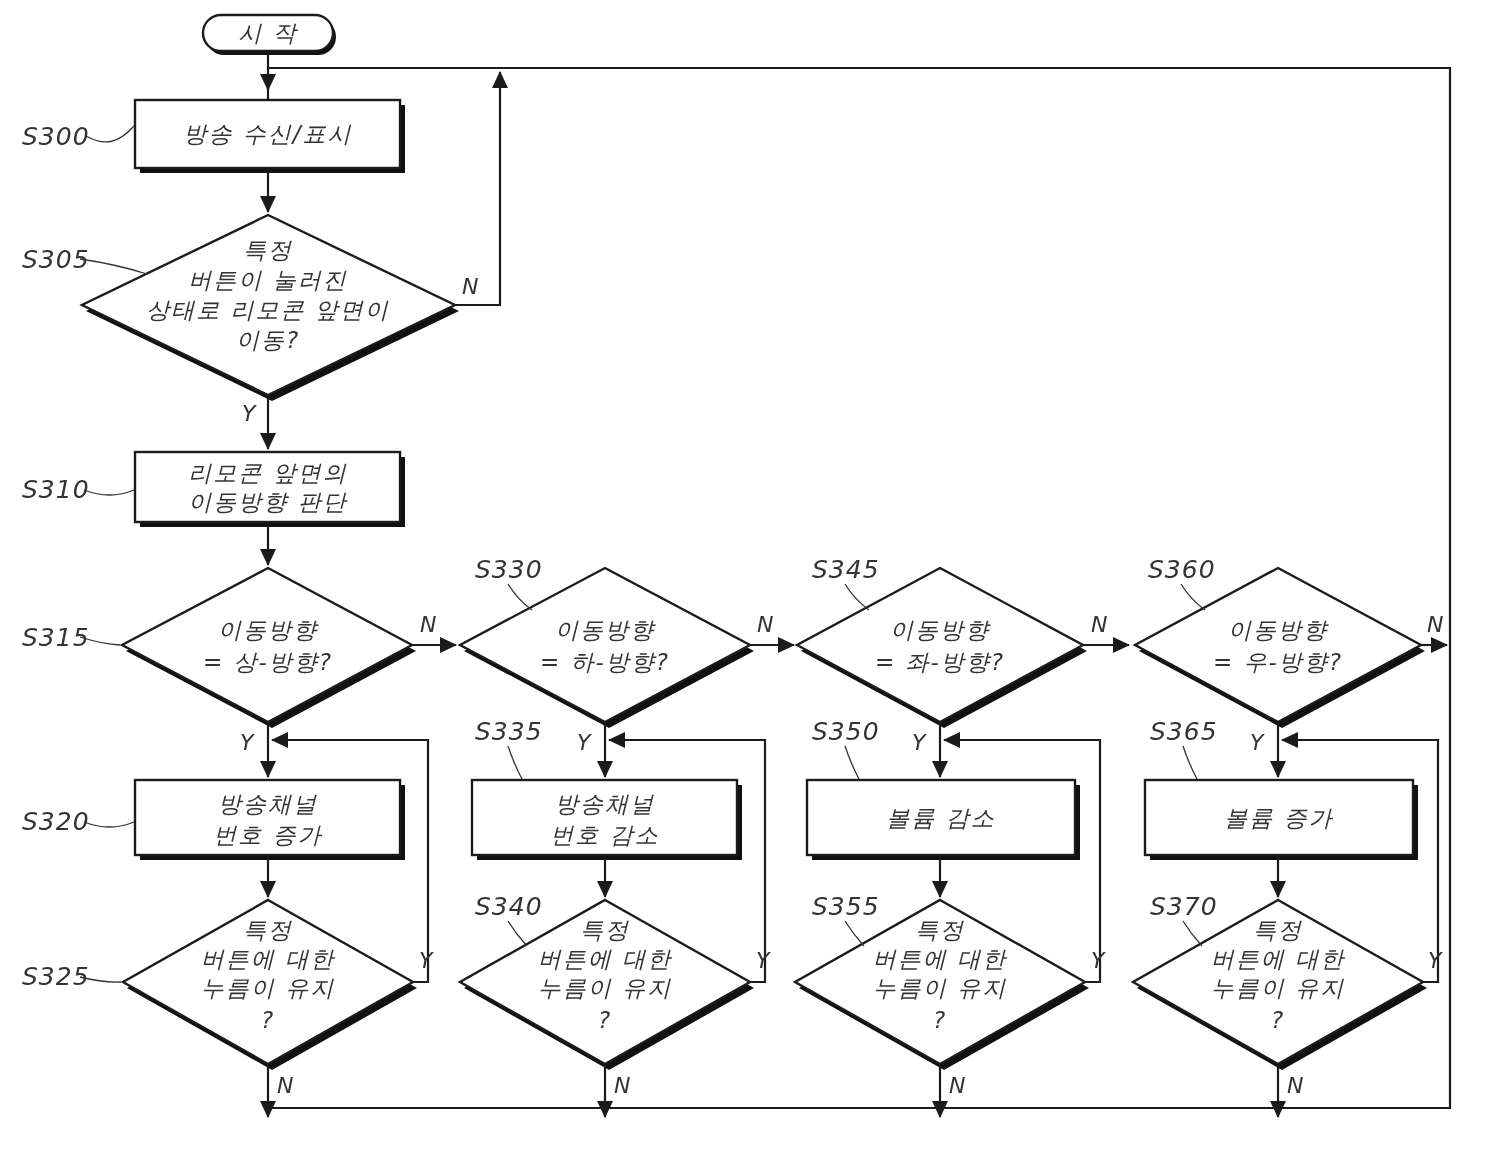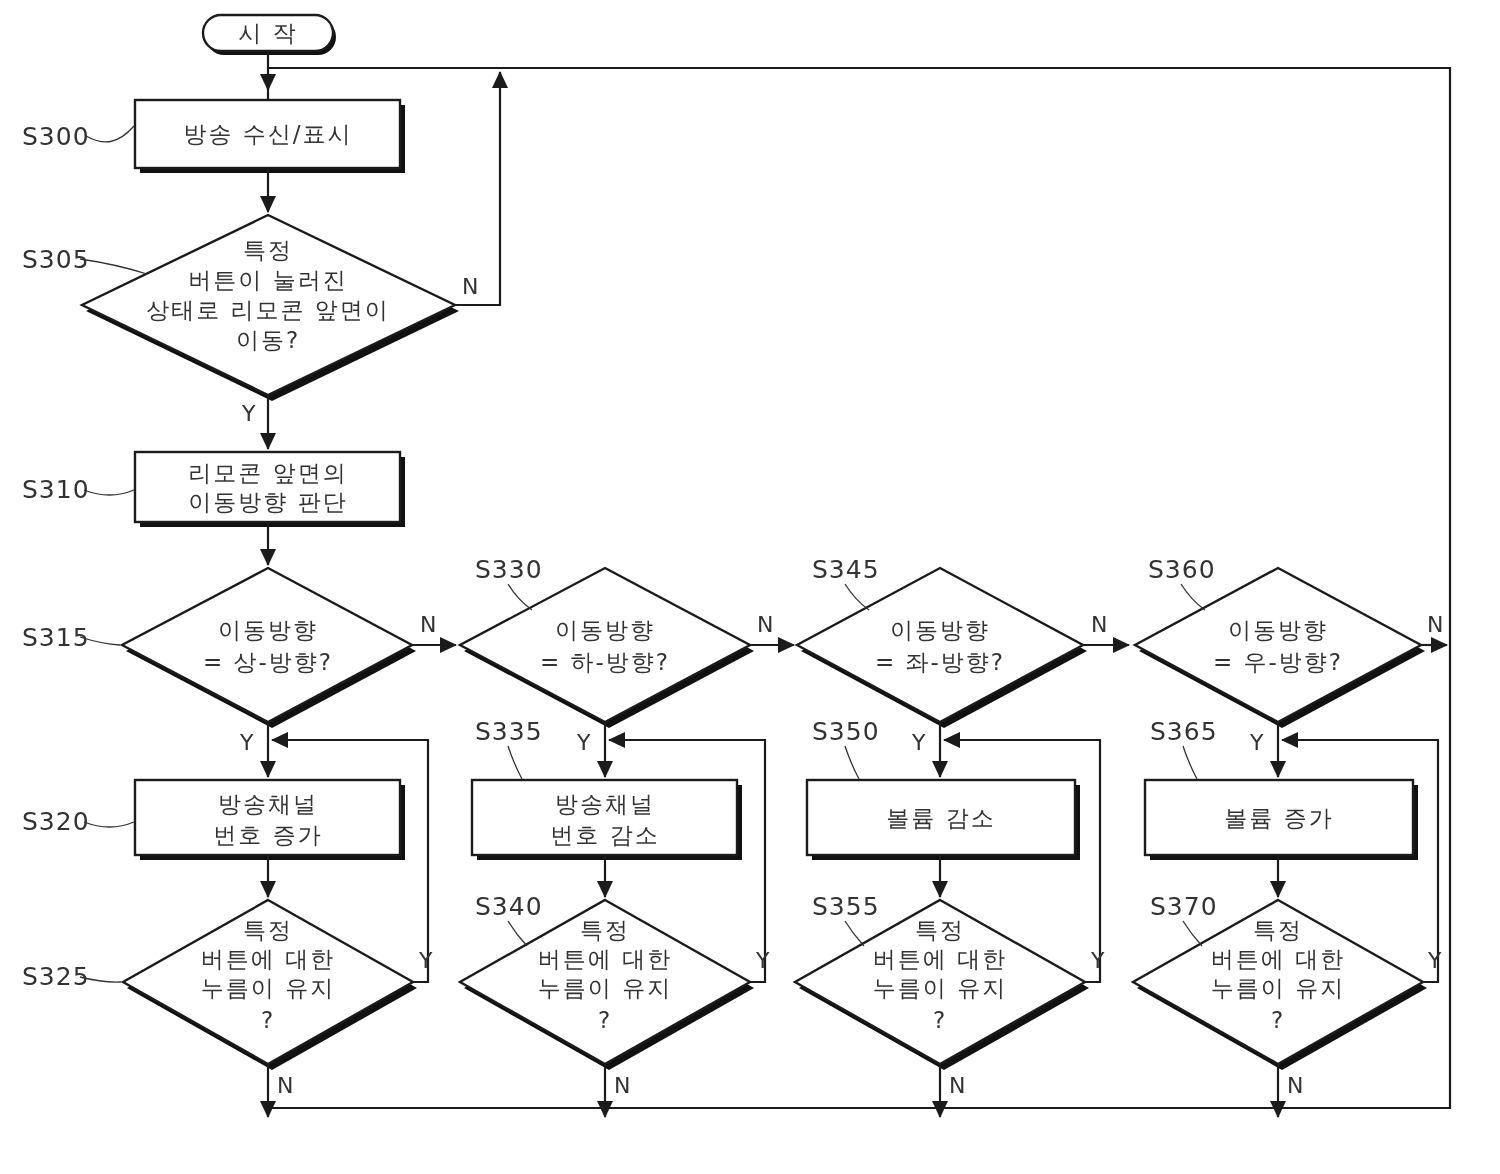--- a/index.html
+++ b/index.html
@@ -1,16 +1,16 @@
 <!DOCTYPE html>
 <html style="--line: #1b1b1b; --text: #333333; --fill: #ffffff; --shadow: #111111;"><head>
 <meta charset="utf-8">
 <style>
   html,body{margin:0;padding:0;background:#ffffff;}
-  .stage{position:relative;width:1500px;height:1174px;background:#ffffff;overflow:hidden;}
+  .stage{position:relative;width:1500px;height:1174px;background:#ffffff;overflow:hidden;font-style:italic;}
   svg{display:block;}
   text{font-family:"DejaVu Sans","Liberation Sans",sans-serif;fill:var(--text,#333333);}
   .node-text{font-size:23px;letter-spacing:2px;text-anchor:middle;}
   .tag-text{font-size:25px;letter-spacing:1px;}
   .branch-text{font-size:22px;}
   .shape{fill:var(--fill,#ffffff);stroke:var(--line,#1b1b1b);stroke-width:2.4;}
   .shadow{fill:var(--shadow,#111111);stroke:none;}
   .edge{fill:none;stroke:var(--line,#1b1b1b);stroke-width:2.2;}
   .leader{fill:none;stroke:var(--text,#3a3a3a);stroke-width:1.3;}
   .arrowhead-fill{fill:var(--line,#1b1b1b);}

